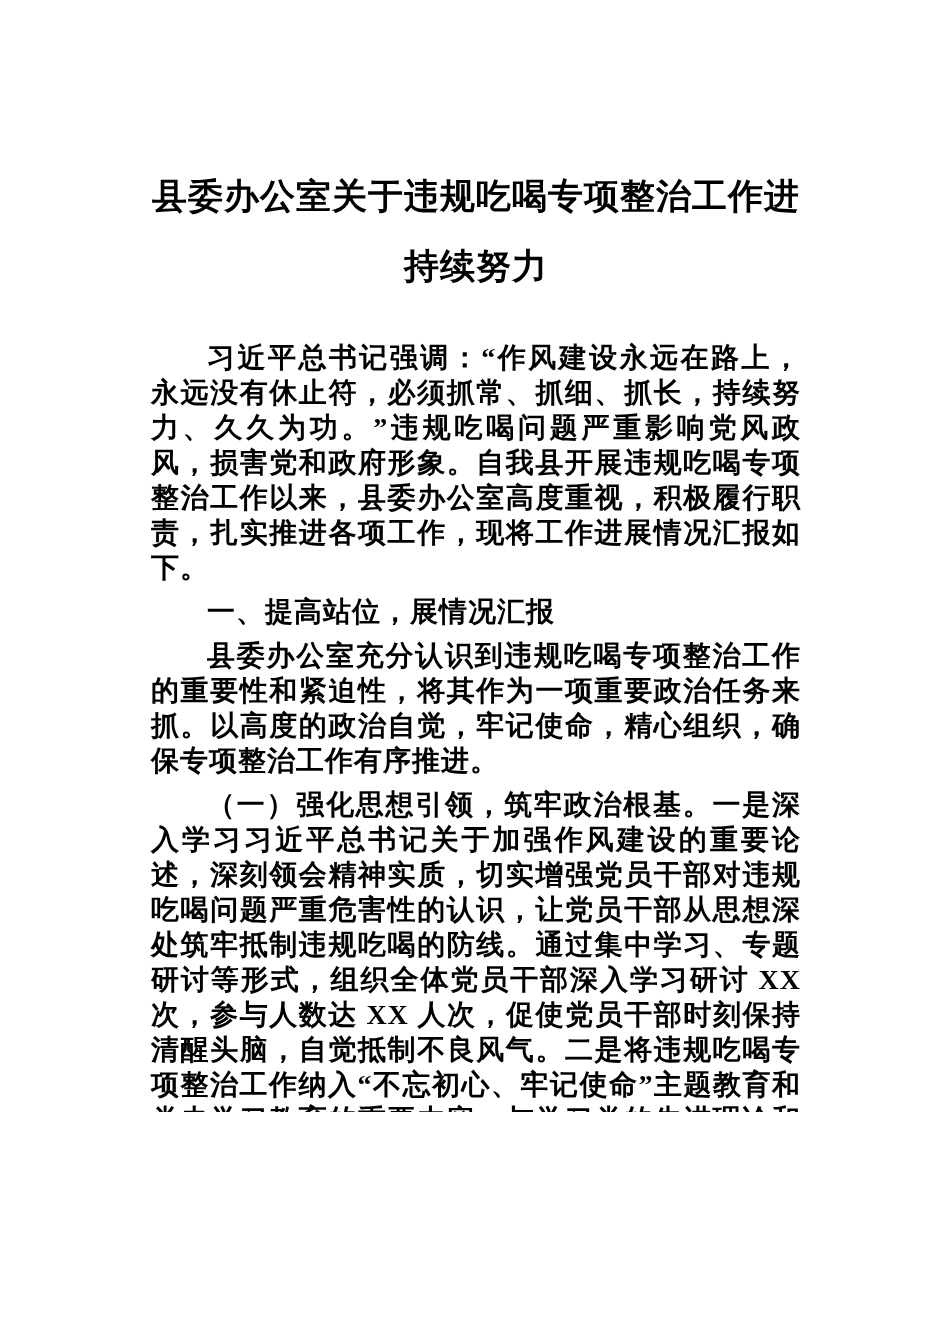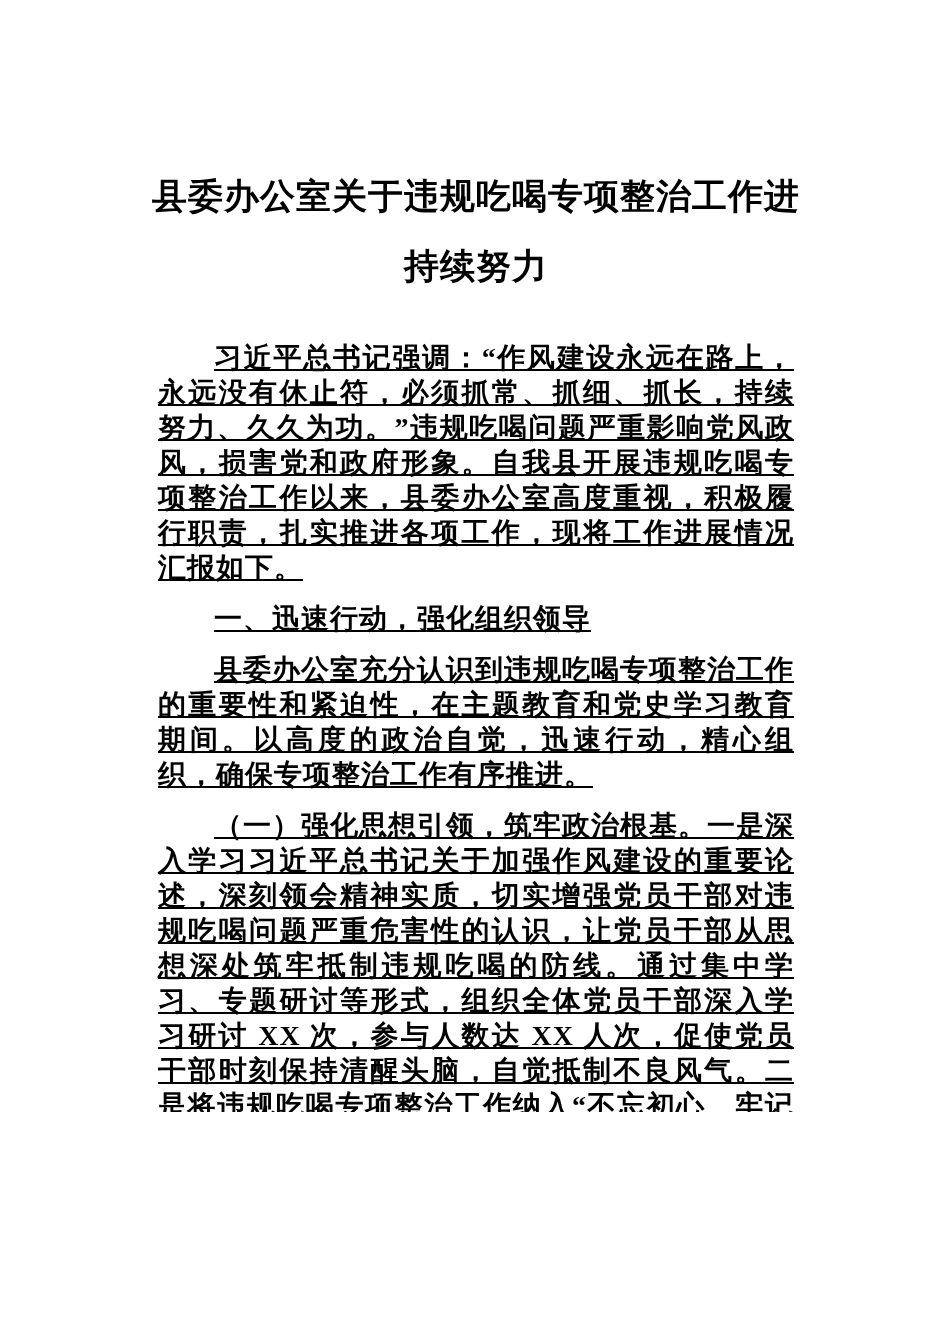--- a/index.html
+++ b/index.html
@@ -39,23 +39,22 @@
     display: block;
   }
   .body-text {
     font-size: 28px;
     font-weight: 600;
     line-height: 35px;
     letter-spacing: 1px;
     text-align: justify;
   }
   .para {
-    margin: 16px;
+    margin: 9px;
     text-indent: 2em;
-    text-decoration: underline;
   }
   .section-heading {
     font-weight: 700;
   }
   .page-number {
     position: absolute;
     left: 0;
     top: 1186px;
     width: 950px;
     text-align: center;
@@ -67,19 +66,19 @@
 <body>
 
 <div class="page">
   <div class="content">
     <h1 class="doc-title">
       <span class="title-line">县委办公室关于违规吃喝专项整治工作进</span>
       <span class="title-line">持续努力</span>
     </h1>
     <div class="body-text">
       <p class="para">习近平总书记强调：“作风建设永远在路上，永远没有休止符，必须抓常、抓细、抓长，持续努力、久久为功。”违规吃喝问题严重影响党风政风，损害党和政府形象。自我县开展违规吃喝专项整治工作以来，县委办公室高度重视，积极履行职责，扎实推进各项工作，现将工作进展情况汇报如下。</p>
-      <p class="para section-heading">一、迅速行动，强化组织领导</p>
-      <p class="para">县委办公室充分认识到违规吃喝专项整治工作的重要性和紧迫性，在主题教育和党史学习教育期间。以高度的政治自觉，迅速行动，精心组织，确保专项整治工作有序推进。</p>
+      <p class="para section-heading">一、提高站位，展情况汇报</p>
+      <p class="para">县委办公室充分认识到违规吃喝专项整治工作的重要性和紧迫性，将其作为一项重要政治任务来抓。以高度的政治自觉，牢记使命，精心组织，确保专项整治工作有序推进。</p>
       <p class="para">（一）强化思想引领，筑牢政治根基。一是深入学习习近平总书记关于加强作风建设的重要论述，深刻领会精神实质，切实增强党员干部对违规吃喝问题严重危害性的认识，让党员干部从思想深处筑牢抵制违规吃喝的防线。通过集中学习、专题研讨等形式，组织全体党员干部深入学习研讨 XX 次，参与人数达 XX 人次，促使党员干部时刻保持清醒头脑，自觉抵制不良风气。二是将违规吃喝专项整治工作纳入“不忘初心、牢记使命”主题教育和党史学习教育的重要内容，与学习党的先进理论和优良传统相结合，引导党员干部传承红色基因，弘扬艰苦奋斗、勤俭节约的优良作风。在主题教育和党史学习教育期间，开展相关专题学习活动 XX 次，进一步强化了党员干部的宗旨意识和纪律意识。三是及时传达中央、省、县关于违规吃喝专</p>
     </div>
   </div>
   <div class="page-number">1</div>
 </div>
 
 </body></html>

